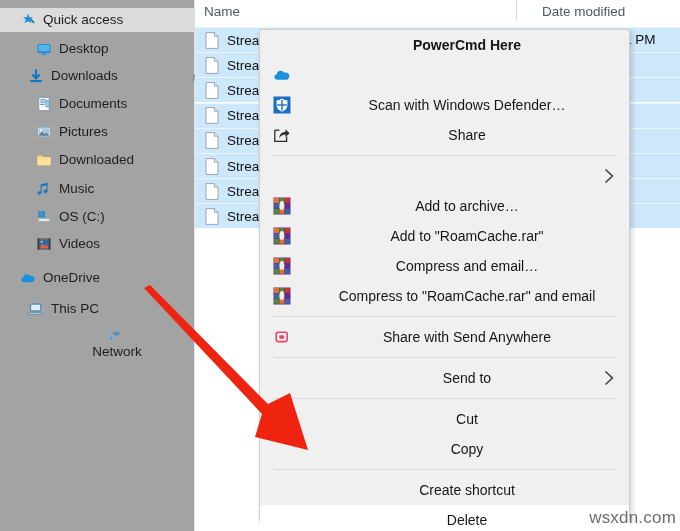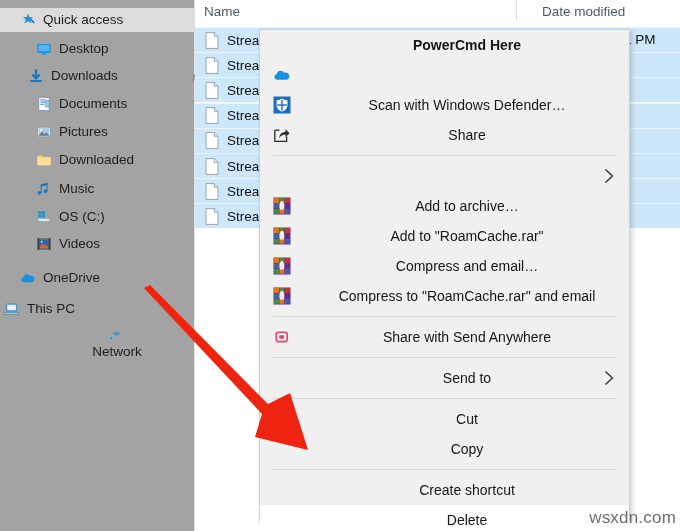--- a/index.html
+++ b/index.html
@@ -241,21 +241,21 @@
           <span class="nav-label">Videos</span>
         </div>
         <div class="nav-item" style="top: 266px; padding-left: 20px;">
           <span class="nav-ico">
             <svg class="gl" width="16" height="16" viewBox="0 0 16 16" xmlns="http://www.w3.org/2000/svg">
               <path d="M4.2 12.3 C2.5 12.3 1.2 11.2 1.2 9.8 C1.2 8.6 2.1 7.6 3.3 7.4 C3.4 5.6 4.9 4.2 6.8 4.2 C8.2 4.2 9.4 5 9.9 6.1 C10.3 5.9 10.8 5.8 11.3 5.8 C13.1 5.8 14.6 7.2 14.6 9 C14.6 10.8 13.1 12.3 11.3 12.3 Z" fill="#1a91e0"></path>
             </svg>
           </span>
           <span class="nav-label">OneDrive</span>
         </div>
-        <div class="nav-item" style="top: 297px; padding-left: 4px;">
+        <div class="nav-item" style="top: 297px; padding-left: 28px;">
           <span class="nav-ico">
             <svg class="gl" width="16" height="16" viewBox="0 0 16 16" xmlns="http://www.w3.org/2000/svg">
               <rect x="2.4" y="3" width="10.4" height="7" rx=".6" fill="#7fb4db" stroke="#3f7ca8" stroke-width=".8"></rect>
               <rect x="3.3" y="3.9" width="8.6" height="5.2" fill="#e3f0f9"></rect>
               <path d="M1 11.4 L14.2 11.4 L15 13.3 L0.3 13.3 Z" fill="#bcd3e4" stroke="#4a7fa5" stroke-width=".7"></path>
             </svg>
           </span>
           <span class="nav-label">This PC</span>
         </div>
         <div class="nav-item" style="top: 328px; padding-left: 20px; flex-direction: column;">

